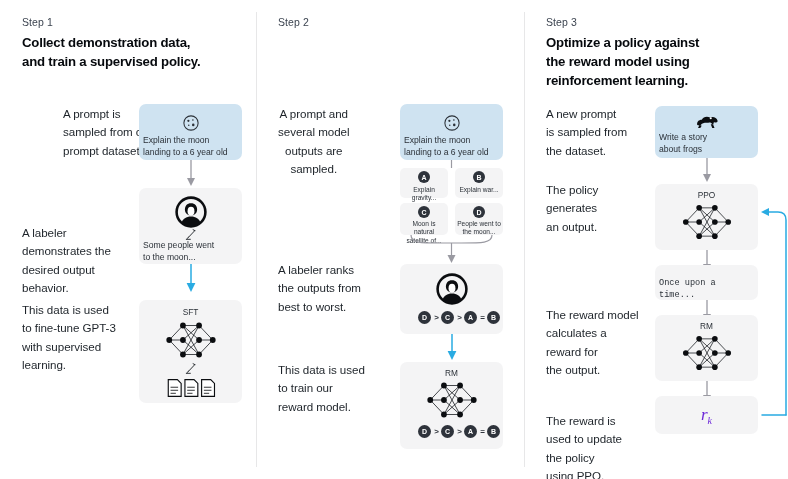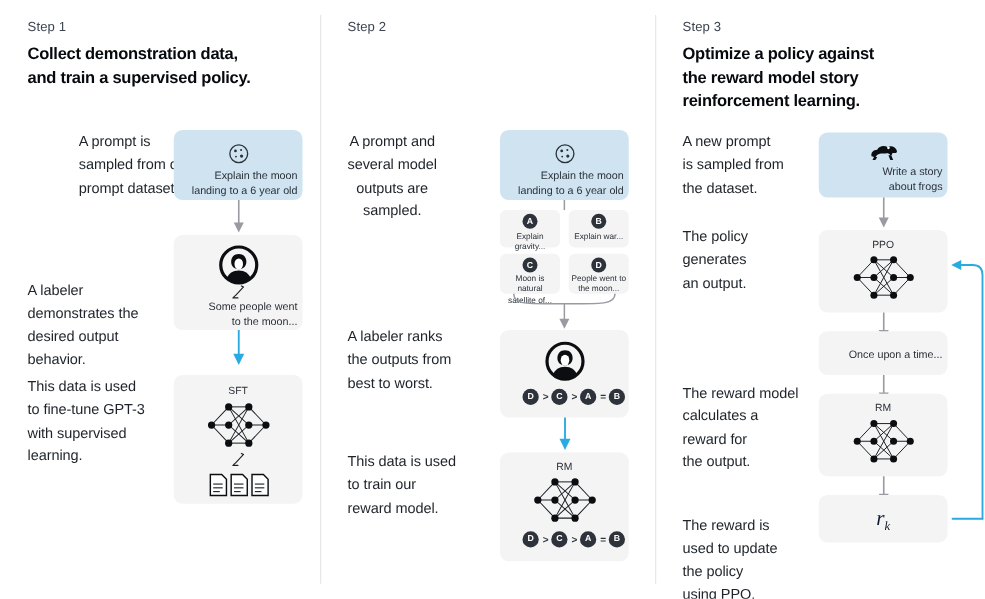--- a/index.html
+++ b/index.html
@@ -49,21 +49,21 @@
     background: #f4f4f5;
     border-radius: 7px;
   }
   .card.blue { background: #cfe3f1; }
   .card-title {
     position: absolute; left: 0; right: 0;
     text-align: center; font-size: 8.3px; color: #2b3138;
   }
   .card-text {
     position: absolute; left: 4px; right: 4px;
-    text-align: right; font-size: 8.6px; line-height: 11.5px;
+    text-align: left; font-size: 8.6px; line-height: 11.5px;
     color: #2b3138; white-space: pre-line;
   }
   .mini-card {
     position: absolute; background: #f4f4f5; border-radius: 5px;
   }
   .mini-text {
     position: absolute; left: 2px; right: 2px;
     text-align: center; font-size: 6.6px; line-height: 8.4px;
     color: #2b3138; white-space: pre-line;
   }
@@ -75,21 +75,21 @@
     display: flex; align-items: center; justify-content: center;
   }
   .rank-op {
     position: absolute; font-size: 8px; color: #2e333b; font-weight: bold;
     text-align: center;
   }
 
   .rk {
     position: absolute; left: 0; right: 0; text-align: center;
     font-family: "Liberation Serif", serif;
-    font-style: italic; font-size: 17px; color: #0f172a;
+    font-style: italic; font-size: 17px; color: #6d28d9;
   }
   .rk sub { font-size: 10px; font-style: italic; }
 
   svg { display: block; overflow: visible; }
   .arrow-svg { position: absolute; }
 </style>
 </head>
 <body>
 
 <div class="page">
@@ -337,21 +337,21 @@
       <span class="badge" style="left:64px; top:63px; width:13px; height:13px;">A</span>
       <span class="rank-op" style="left:78px; top:65px; width:9px;">=</span>
       <span class="badge" style="left:87px; top:63px; width:13px; height:13px;">B</span>
     </div>
   </div>
 
   <div class="col" id="col3">
 
     <div class="step-label">Step 3</div>
     <div class="step-title">Optimize a policy against
-the reward model story
+the reward model using
 reinforcement learning.</div>
 
     <div class="caption" style="top:105px;">A new prompt
 is sampled from
 the dataset.</div>
     <div class="caption" style="top:181px;">The policy
 generates
 an output.</div>
     <div class="caption" style="top:306px;">The reward model
 calculates a
@@ -414,21 +414,21 @@
         </svg>
       </span>
     </div>
 
     <svg class="arrow-svg" style="left:175px; top:250px;" width="16" height="24">
       <line x1="8" y1="0" x2="8" y2="15" stroke="#9a9aa2" stroke-width="1.3"></line>
       <polygon points="8,22 4,14 12,14" fill="#9a9aa2"></polygon>
     </svg>
 
     <div class="card" style="left:131px; top:265px; width:103px; height:35px;">
-      <div class="card-text" style="top:13px;">Once upon a time...</div>
+      <div class="card-text" style="top:13px;font-family:Liberation Mono, monospace;">Once upon a time...</div>
     </div>
 
     <svg class="arrow-svg" style="left:175px; top:300px;" width="16" height="24">
       <line x1="8" y1="0" x2="8" y2="15" stroke="#9a9aa2" stroke-width="1.3"></line>
       <polygon points="8,22 4,14 12,14" fill="#9a9aa2"></polygon>
     </svg>
 
     <div class="card" style="left:131px; top:315px; width:103px; height:66px;">
       <div class="card-title" style="top:6px;">RM</div>
       <span style="position:absolute;left:0;right:0;top:16px;text-align:center;">

